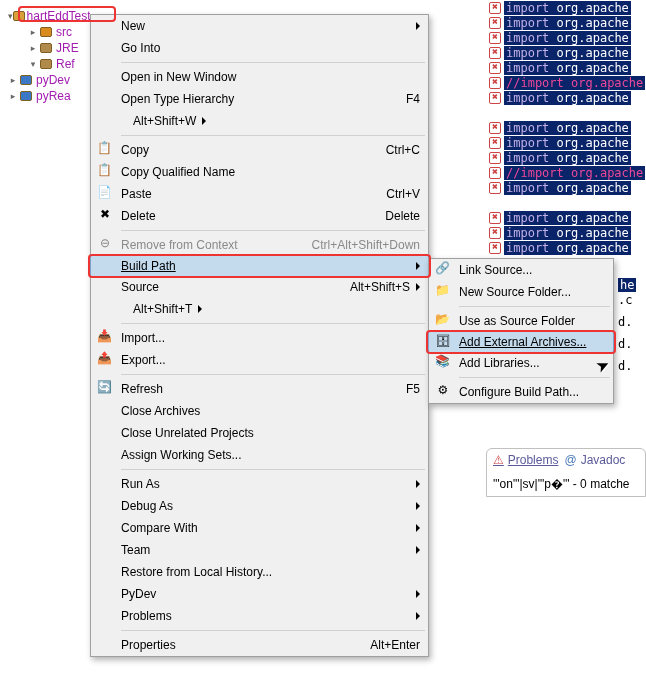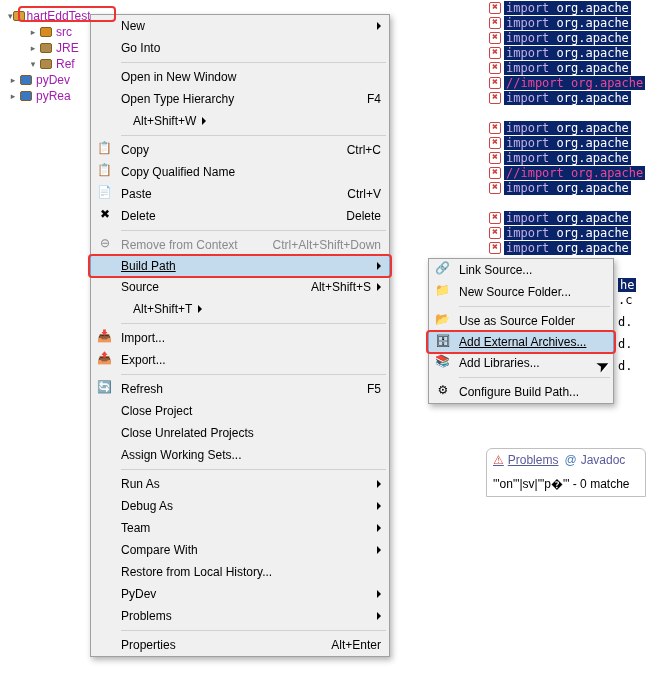--- a/index.html
+++ b/index.html
@@ -45,21 +45,21 @@
 
   .highlight-box {
     border: 2px solid #e33;
     border-radius: 4px;
   }
 
   .context-menu {
     position: absolute;
     left: 90px;
     top: 14px;
-    width: 300px;
+    width: 339px;
     background: #f0f0f0;
     border: 1px solid #a0a0a0;
     box-shadow: 2px 3px 6px rgba(0,0,0,0.3);
   }
   .menu-row {
     display: flex;
     align-items: center;
     height: 22px;
     padding-left: 30px;
     padding-right: 8px;
@@ -435,43 +435,43 @@
       <span class="menu-icon ico">📤</span>
       <span class="menu-label">Export...</span>
     </div>
     <div class="menu-sep"></div>
     <div class="menu-row">
       <span class="menu-icon ico">🔄</span>
       <span class="menu-label">Refresh</span>
       <span class="menu-accel">F5</span>
     </div>
     <div class="menu-row">
-      <span class="menu-label">Close Project</span>
+      <span class="menu-label">Close Archives</span>
     </div>
     <div class="menu-row">
       <span class="menu-label">Close Unrelated Projects</span>
     </div>
     <div class="menu-row">
       <span class="menu-label">Assign Working Sets...</span>
     </div>
     <div class="menu-sep"></div>
     <div class="menu-row">
       <span class="menu-label">Run As</span>
       <span class="menu-sub-arrow"></span>
     </div>
     <div class="menu-row">
       <span class="menu-label">Debug As</span>
       <span class="menu-sub-arrow"></span>
     </div>
     <div class="menu-row">
+      <span class="menu-label">Compare With</span>
+      <span class="menu-sub-arrow"></span>
+    </div>
+    <div class="menu-row">
       <span class="menu-label">Team</span>
-      <span class="menu-sub-arrow"></span>
-    </div>
-    <div class="menu-row">
-      <span class="menu-label">Compare With</span>
       <span class="menu-sub-arrow"></span>
     </div>
     <div class="menu-row">
       <span class="menu-label">Restore from Local History...</span>
     </div>
     <div class="menu-row">
       <span class="menu-label">PyDev</span>
       <span class="menu-sub-arrow"></span>
     </div>
     <div class="menu-row">

